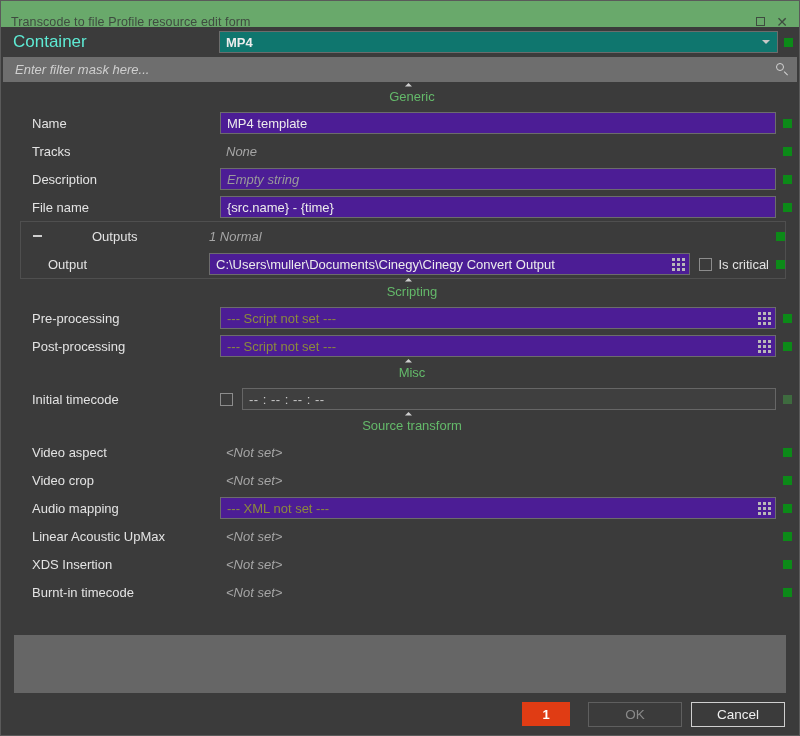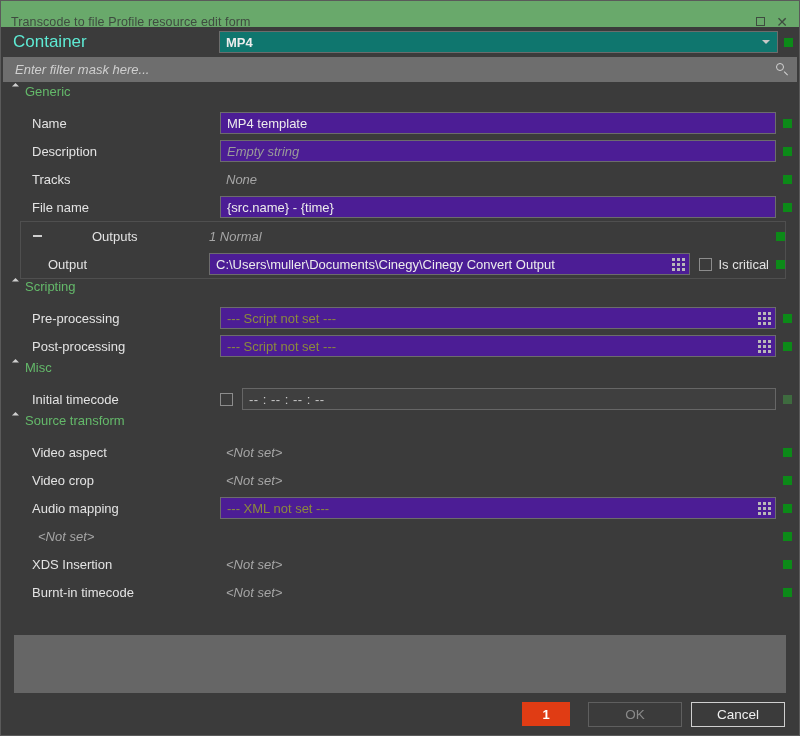--- a/index.html
+++ b/index.html
@@ -137,21 +137,23 @@
   }
 
   
   #tree {
     position: relative;
     padding-top: 2px;
   }
   .section {
     height: 25px;
     display: flex;
-    padding-left: 12px;
+    align-items: center;
+    padding-left: 24px;
+    flex-direction: column;
   }
   .section .tri {
     width: 0; height: 0;
     border-left: 5px solid #cfcfcf;
     border-bottom: 5px solid transparent;
     border-top: 0;
     margin-right: 7px;
     transform: rotate(45deg);
   }
   .section .sname {
@@ -369,33 +371,33 @@
       <div class="name">Name</div>
       <div class="valwrap">
         <div class="field">
           <span class="txt">MP4 template</span>
         </div>
         <span class="status"></span>
       </div>
     </div>
 
     <div class="row">
+      <div class="name">Tracks</div>
+      <div class="valwrap">
+        <div class="plaintext">None</div>
+        <span class="status"></span>
+      </div>
+    </div>
+
+    <div class="row">
       <div class="name">Description</div>
       <div class="valwrap">
         <div class="field placeholder">
           <span class="txt">Empty string</span>
         </div>
-        <span class="status"></span>
-      </div>
-    </div>
-
-    <div class="row">
-      <div class="name">Tracks</div>
-      <div class="valwrap">
-        <div class="plaintext">None</div>
         <span class="status"></span>
       </div>
     </div>
 
     <div class="row">
       <div class="name">File name</div>
       <div class="valwrap">
         <div class="field">
           <span class="txt">{src.name} - {time}</span>
         </div>
@@ -540,20 +542,21 @@
               <i></i>
               <i></i>
               <i></i>
             </span>
         </div>
         <span class="status"></span>
       </div>
     </div>
 
     <div class="row">
+      <div class="name">Linear Acoustic UpMax</div>
       <div class="valwrap">
         <div class="plaintext">&lt;Not set&gt;</div>
         <span class="status"></span>
       </div>
     </div>
 
     <div class="row">
       <div class="name">XDS Insertion</div>
       <div class="valwrap">
         <div class="plaintext">&lt;Not set&gt;</div>

